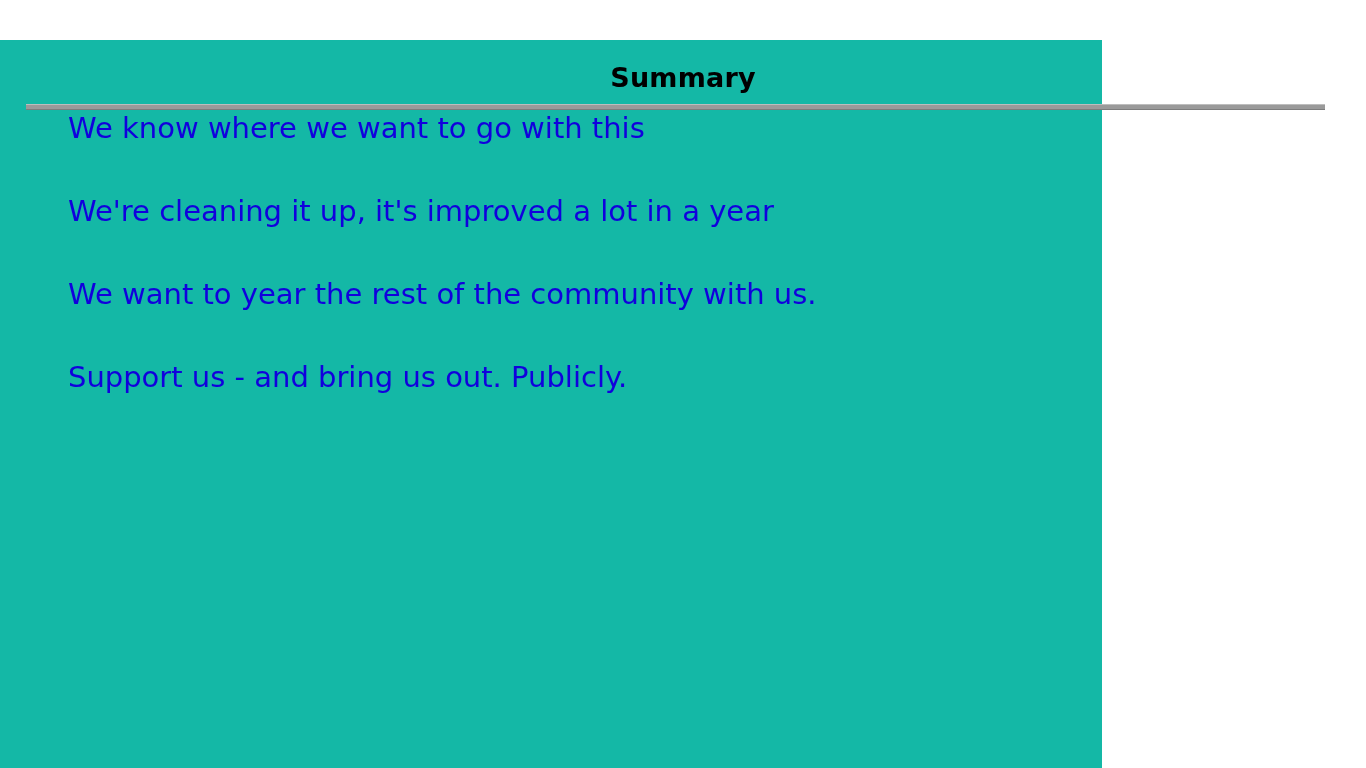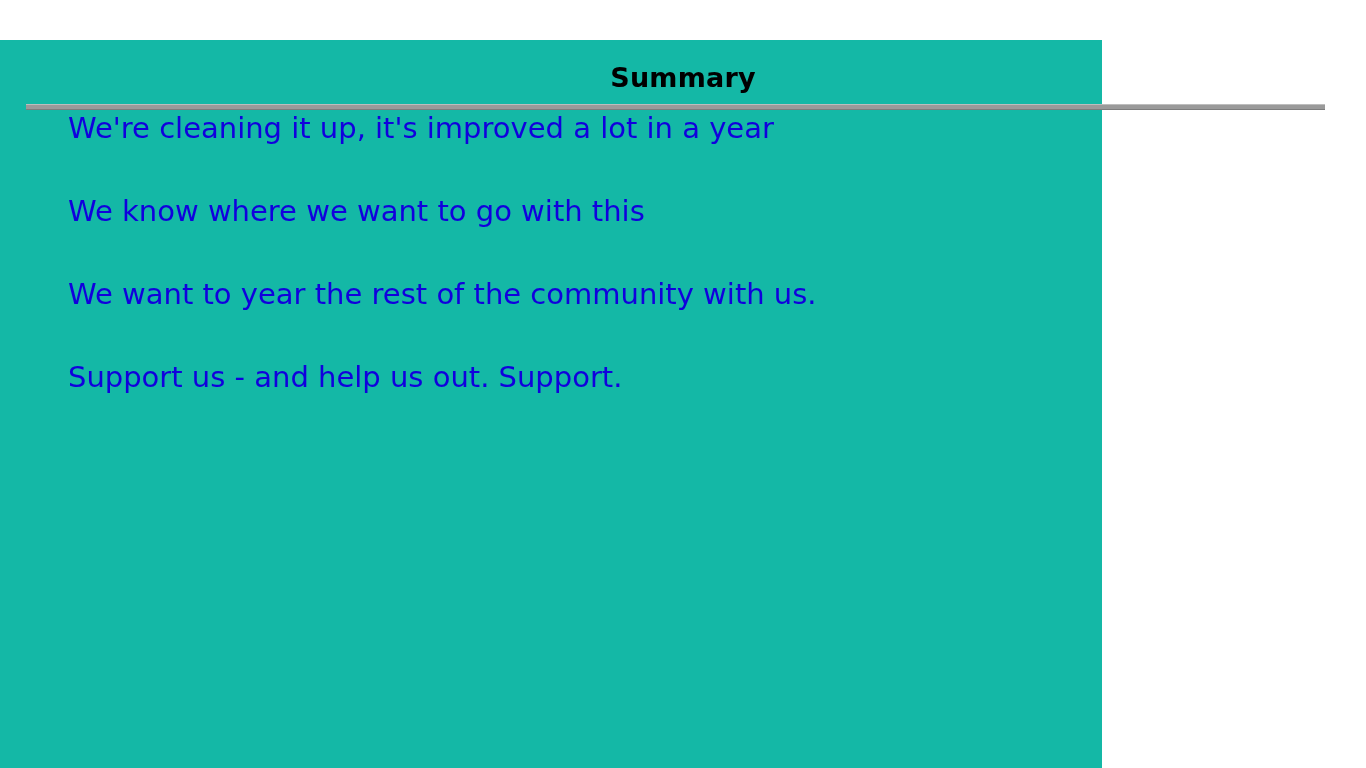--- a/index.html
+++ b/index.html
@@ -64,19 +64,19 @@
 </head>
 <body>
 
 <div class="slide">
 
   <div class="slide-title">Summary</div>
 
   <div class="title-rule"></div>
 
   <ul class="body-list">
+    <li class="body-item">We know where we want to go with this</li>
     <li class="body-item">We're cleaning it up, it's improved a lot in a year</li>
-    <li class="body-item">We know where we want to go with this</li>
     <li class="body-item">We want to year the rest of the community with us.</li>
-    <li class="body-item">Support us - and help us out. Support.</li>
+    <li class="body-item">Support us - and bring us out. Publicly.</li>
   </ul>
 
 </div>
 
 </body></html>

